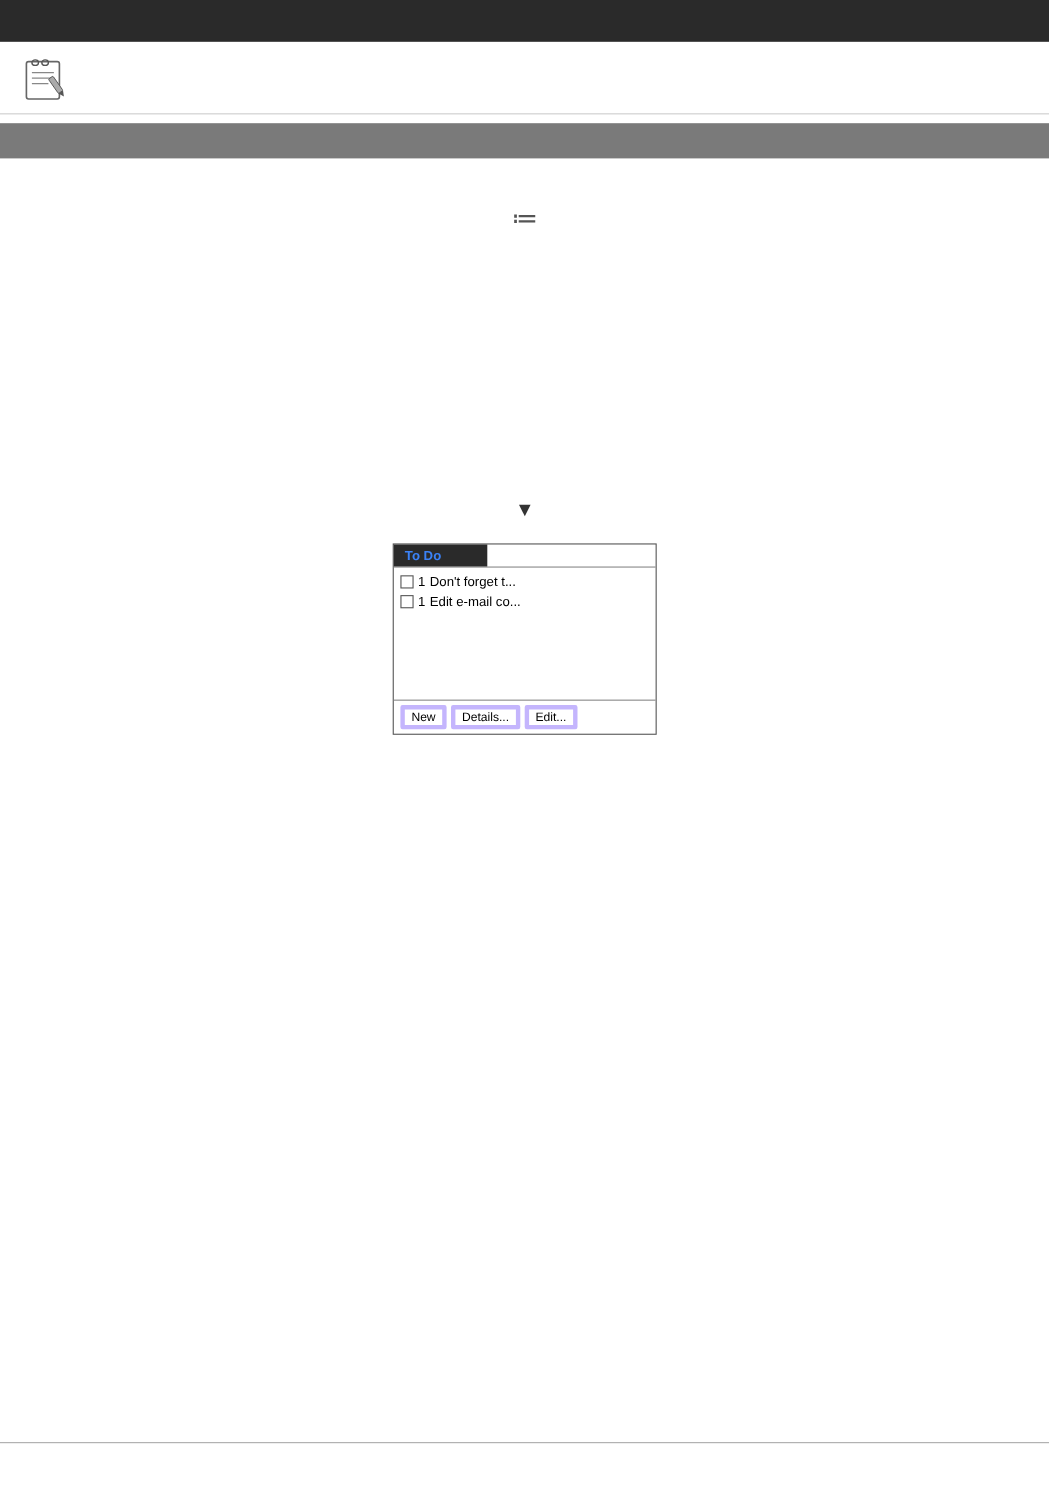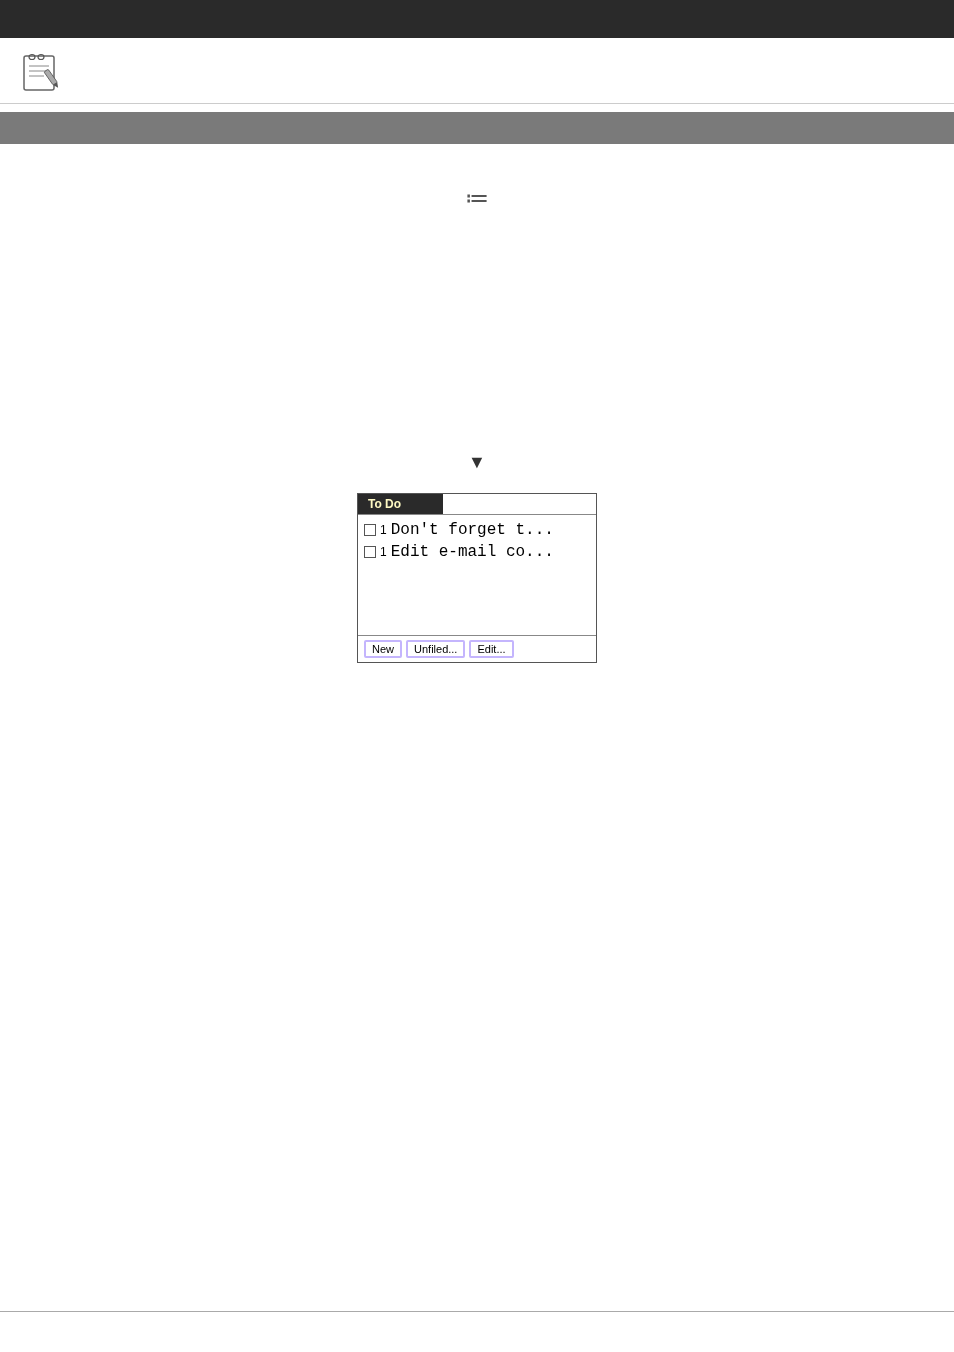--- a/index.html
+++ b/index.html
@@ -85,21 +85,21 @@
     }
 
     .todo-header {
       display: flex;
       align-items: center;
       border-bottom: 1px solid #888888;
     }
 
     .todo-title {
       background: #2a2a2a;
-      color: #fef9c3;
+      color: #3b82f6;
       padding: 3px 10px;
       font-weight: bold;
       font-size: 12px;
       min-width: 85px;
     }
 
     .todo-dropdown-panel {
       background: #ffffff;
       border-left: 1px solid #888888;
       flex: 1;
@@ -141,36 +141,35 @@
       flex-shrink: 0;
       display: inline-block;
     }
 
     .todo-priority {
       margin-right: 4px;
       font-size: 12px;
     }
 
     .todo-text {
-      font-size: 16px;
+      font-size: 12px;
       white-space: nowrap;
       overflow: hidden;
-      font-family: Liberation Mono, monospace;
     }
 
     .todo-footer {
       border-top: 1px solid #888888;
       padding: 4px 6px;
       display: flex;
       gap: 4px;
       align-items: center;
     }
 
     .todo-btn {
-      border: 2px solid #c4b5fd;
+      border: 4px solid #c4b5fd;
       background: #ffffff;
       font-size: 11px;
       padding: 1px 6px;
       cursor: pointer;
       border-radius: 2px;
     }
 
     
     .bottom-divider {
       position: absolute;
@@ -241,19 +240,19 @@
       </div>
       <div class="todo-item">
         <span class="todo-checkbox"></span>
         <span class="todo-priority">1</span>
         <span class="todo-text">Edit e-mail co...</span>
       </div>
     </div>
 
     <div class="todo-footer">
       <button class="todo-btn">New</button>
-      <button class="todo-btn">Unfiled...</button>
+      <button class="todo-btn">Details...</button>
       <button class="todo-btn">Edit...</button>
     </div>
   </div>
 </div>
 
 <div class="bottom-divider"></div>
 
 </body></html>

